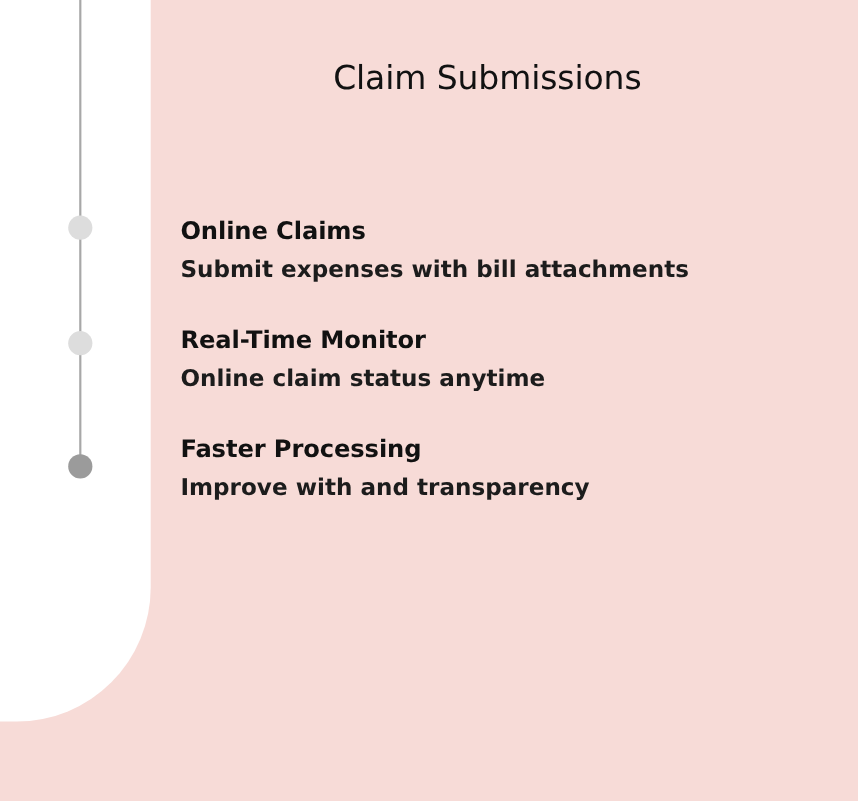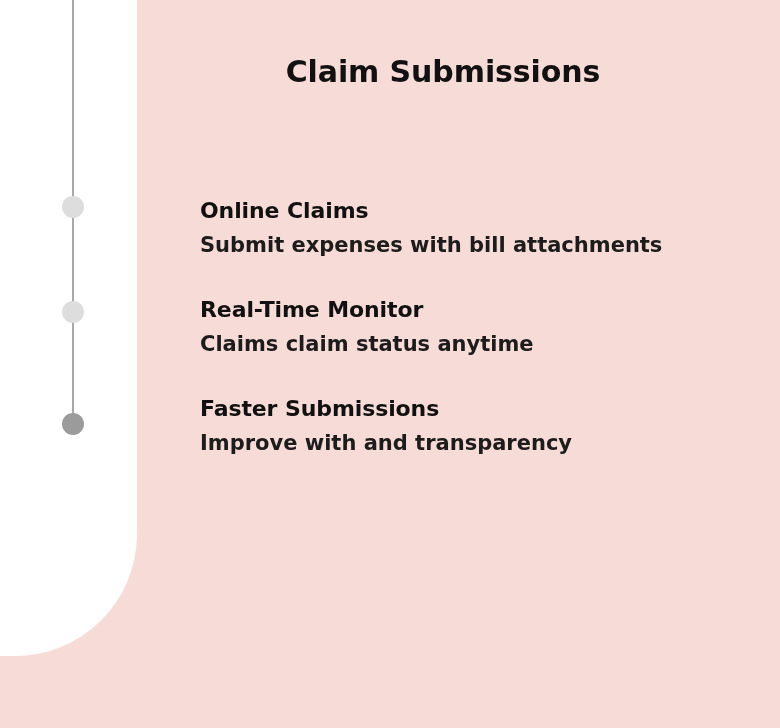--- a/index.html
+++ b/index.html
@@ -57,33 +57,32 @@
   #dot-3 { top: 413px; }
 
   
   #title {
     position: absolute;
     left: 137px;
     top: 54px;
     width: 612px;
     text-align: center;
     font-size: 30px;
-    font-weight: bold;
+    font-weight: normal;
     color: #111111;
     letter-spacing: -0.1px;
     white-space: nowrap;
   }
 
   
   #feature-list {
     position: absolute;
     left: 164px;
     top: 196px;
     width: 580px;
-    margin-left: 36px;
   }
 
   .feature-item {
     margin-bottom: 35px;
   }
   .feature-item:last-child {
     margin-bottom: 0;
   }
 
   .feature-heading {
@@ -120,22 +119,22 @@
 
   <div id="feature-list">
 
     <div class="feature-item">
       <div class="feature-heading">Online Claims</div>
       <div class="feature-sub">Submit expenses with bill attachments</div>
     </div>
 
     <div class="feature-item">
       <div class="feature-heading">Real-Time Monitor</div>
-      <div class="feature-sub">Claims claim status anytime</div>
+      <div class="feature-sub">Online claim status anytime</div>
     </div>
 
     <div class="feature-item">
-      <div class="feature-heading">Faster Submissions</div>
+      <div class="feature-heading">Faster Processing</div>
       <div class="feature-sub">Improve with and transparency</div>
     </div>
 
   </div>
 </div>
 
 </body></html>

